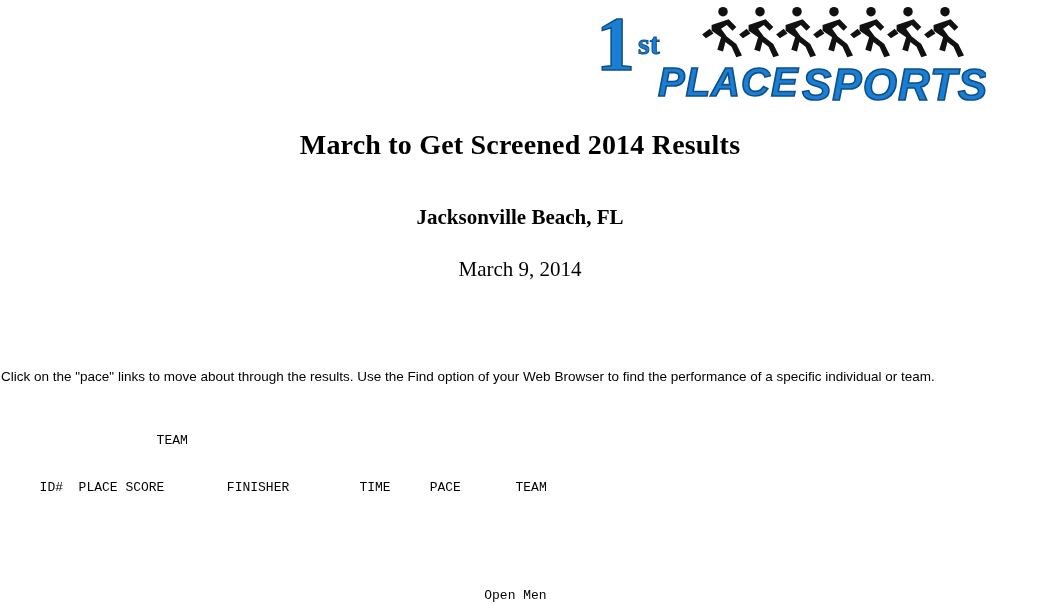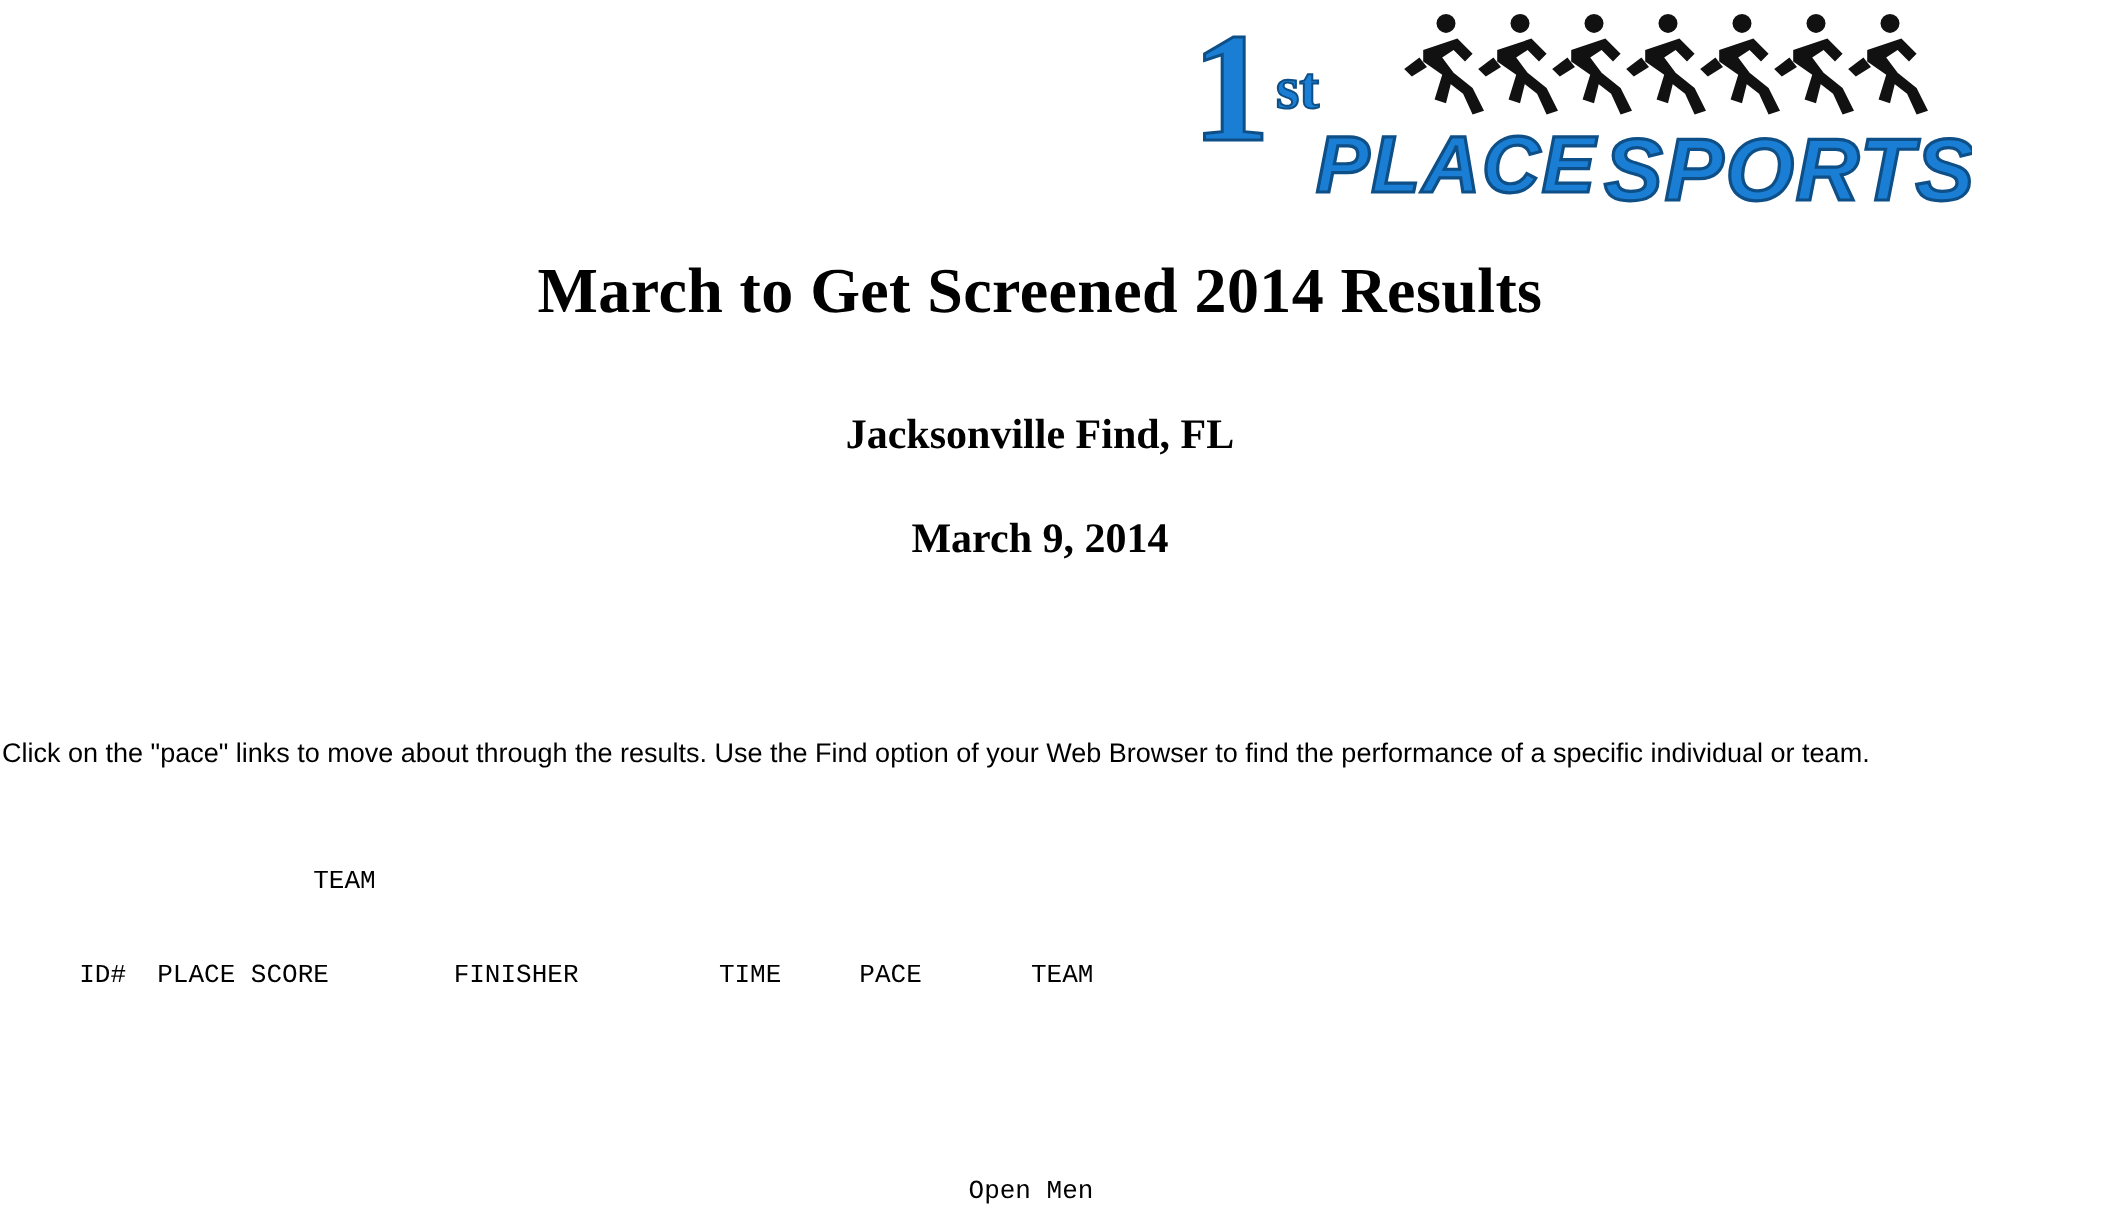--- a/index.html
+++ b/index.html
@@ -30,36 +30,36 @@
   .title-block {
     position: absolute;
     top: 128px;
     left: 0;
     width: 1040px;
     text-align: center;
   }
   .doc-title {
     font-family: "Liberation Serif", serif;
     font-weight: bold;
-    font-size: 32px;
+    font-size: 28px;
     line-height: 34px;
     margin: 0;
     letter-spacing: 0.2px;
   }
   .doc-sub {
     font-family: "Liberation Serif", serif;
     font-weight: bold;
     font-size: 21px;
     line-height: 26px;
     margin: 0;
     padding-top: 42px;
   }
   .doc-sub2 {
     font-family: "Liberation Serif", serif;
-    font-weight: bold;
+    font-weight: normal;
     font-size: 21px;
     line-height: 26px;
     margin: 0;
     padding-top: 26px;
   }
 
   
   .instructions {
     position: absolute;
     top: 369px;
@@ -146,21 +146,21 @@
 
     <g>
       <text x="72" y="92" font-family="&quot;Liberation Sans&quot;, sans-serif" font-size="40" font-style="italic" font-weight="bold" fill="#1a7fd4" stroke="#0d4f86" stroke-width="1.6" letter-spacing="1">PLACE</text>
       <text x="216" y="96" font-family="&quot;Liberation Sans&quot;, sans-serif" font-size="44" font-style="italic" font-weight="bold" fill="#1a7fd4" stroke="#0d4f86" stroke-width="1.6" letter-spacing="1">SPORTS</text>
     </g>
   </svg>
 </div>
 
 <div class="title-block">
   <h1 class="doc-title">March to Get Screened 2014 Results</h1>
-  <div class="doc-sub">Jacksonville Find, FL</div>
+  <div class="doc-sub">Jacksonville Beach, FL</div>
   <div class="doc-sub2">March 9, 2014</div>
 </div>
 
 <div class="instructions">Click on the "pace" links to move about through the results. Use the Find option of your Web Browser to find the performance of a specific individual or team.</div>
 
 <div class="results">
   <span class="row">                 TEAM</span>
   <span class="row">  ID#  PLACE SCORE        FINISHER         TIME     PACE       TEAM</span>
   <span class="blank"> </span>
 

